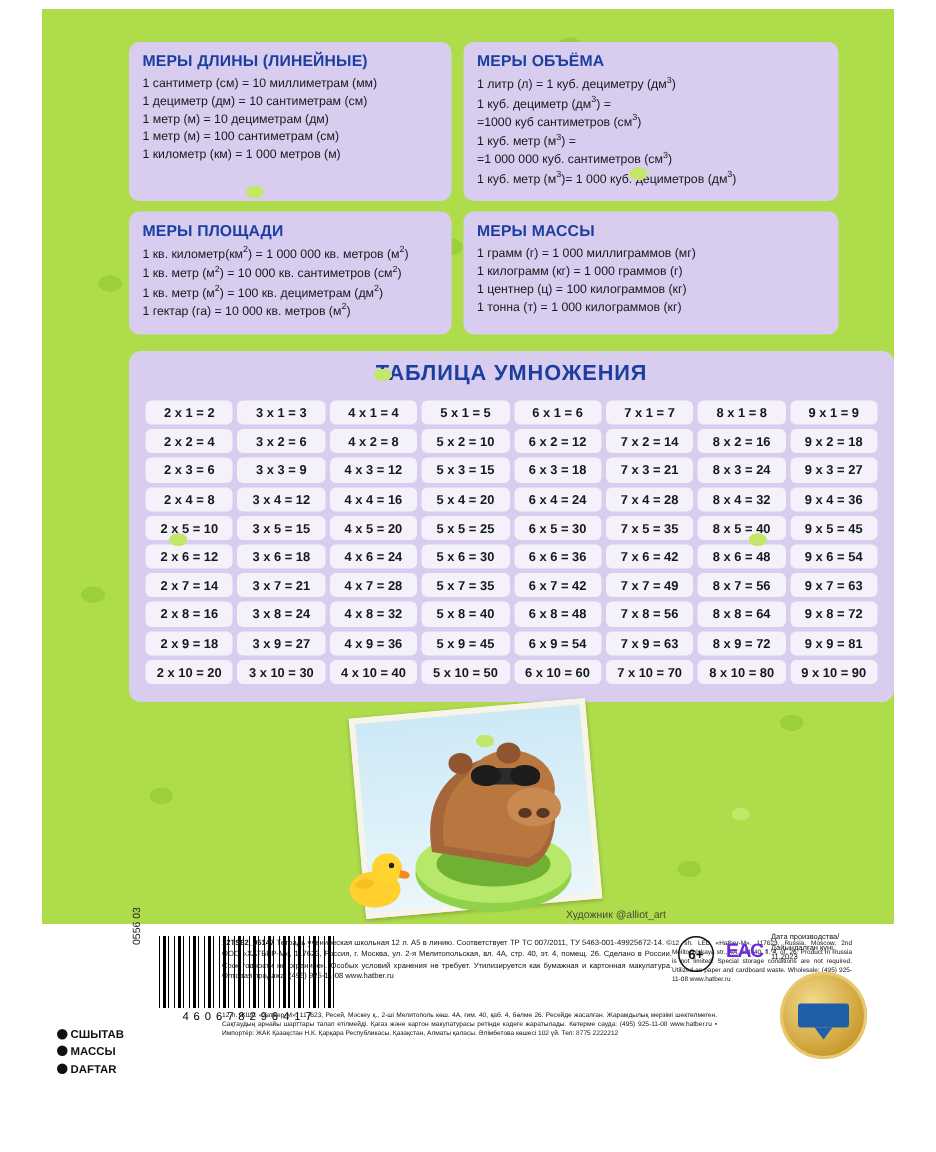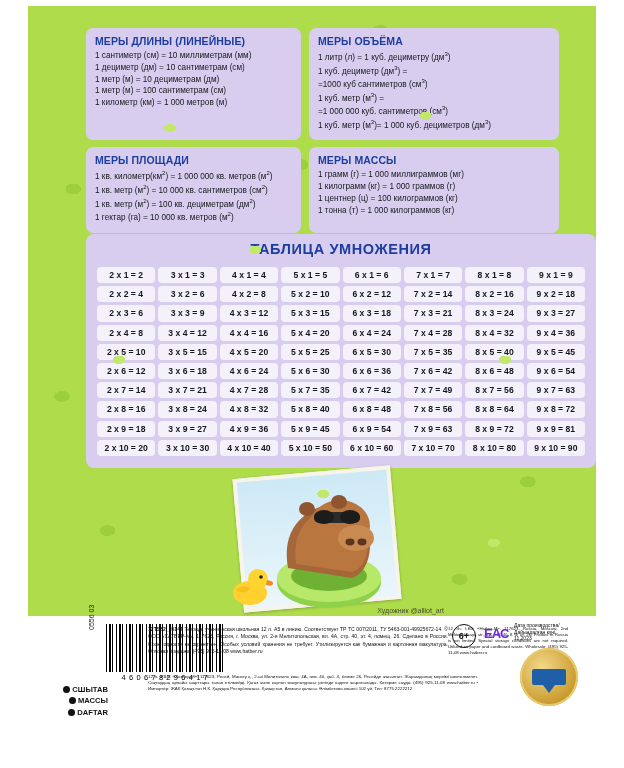--- a/index.html
+++ b/index.html
@@ -119,21 +119,21 @@
   .barcode{position:absolute;left:78px;top:8px;width:118px;height:62px;}
   .barcode .bars{width:100%;height:48px;
     background:repeating-linear-gradient(to right,#000 0 1px,#fff 1px 3px,#000 3px 5px,#fff 5px 6px,#000 6px 7px,#fff 7px 10px);
   }
   .barnum{font-size:7.5px;letter-spacing:.6px;margin-top:1px;text-align:center;font-family:"Liberation Sans",sans-serif;}
   .vertcode{
     position:absolute;left:60px;top:14px;transform:rotate(-90deg);transform-origin:left top;
     font-size:7px;color:#222;
   }
   .brands{position:absolute;left:10px;top:68px;width:70px;font-size:7.6px;font-weight:bold;line-height:1.5;color:#111;}
-  .brands div{white-space:nowrap;text-align:right;}
+  .brands div{white-space:nowrap;}
   .brands .b-dot{display:inline-block;width:7px;height:7px;border-radius:50%;background:#111;margin-right:2px;vertical-align:-1px;}
   .legal{position:absolute;left:120px;top:10px;width:300px;font-size:5.1px;line-height:1.45;color:#111;text-align:justify;}
   .legal b{font-weight:bold;}
   .legal-en{position:absolute;left:420px;top:10px;width:120px;font-size:4.3px;line-height:1.4;color:#111;text-align:justify;}
   .age{
     position:absolute;left:424px;top:8px;width:22px;height:22px;border-radius:50%;
     border:1.4px solid #111;font-size:9px;font-weight:bold;display:flex;align-items:center;justify-content:center;color:#111;
   }
   .eac{position:absolute;left:456px;top:10px;font-size:13px;font-weight:bold;letter-spacing:-1px;color:#6d28d9;}
   .madedate{position:absolute;left:486px;top:6px;width:62px;font-size:5px;line-height:1.3;color:#111;}

